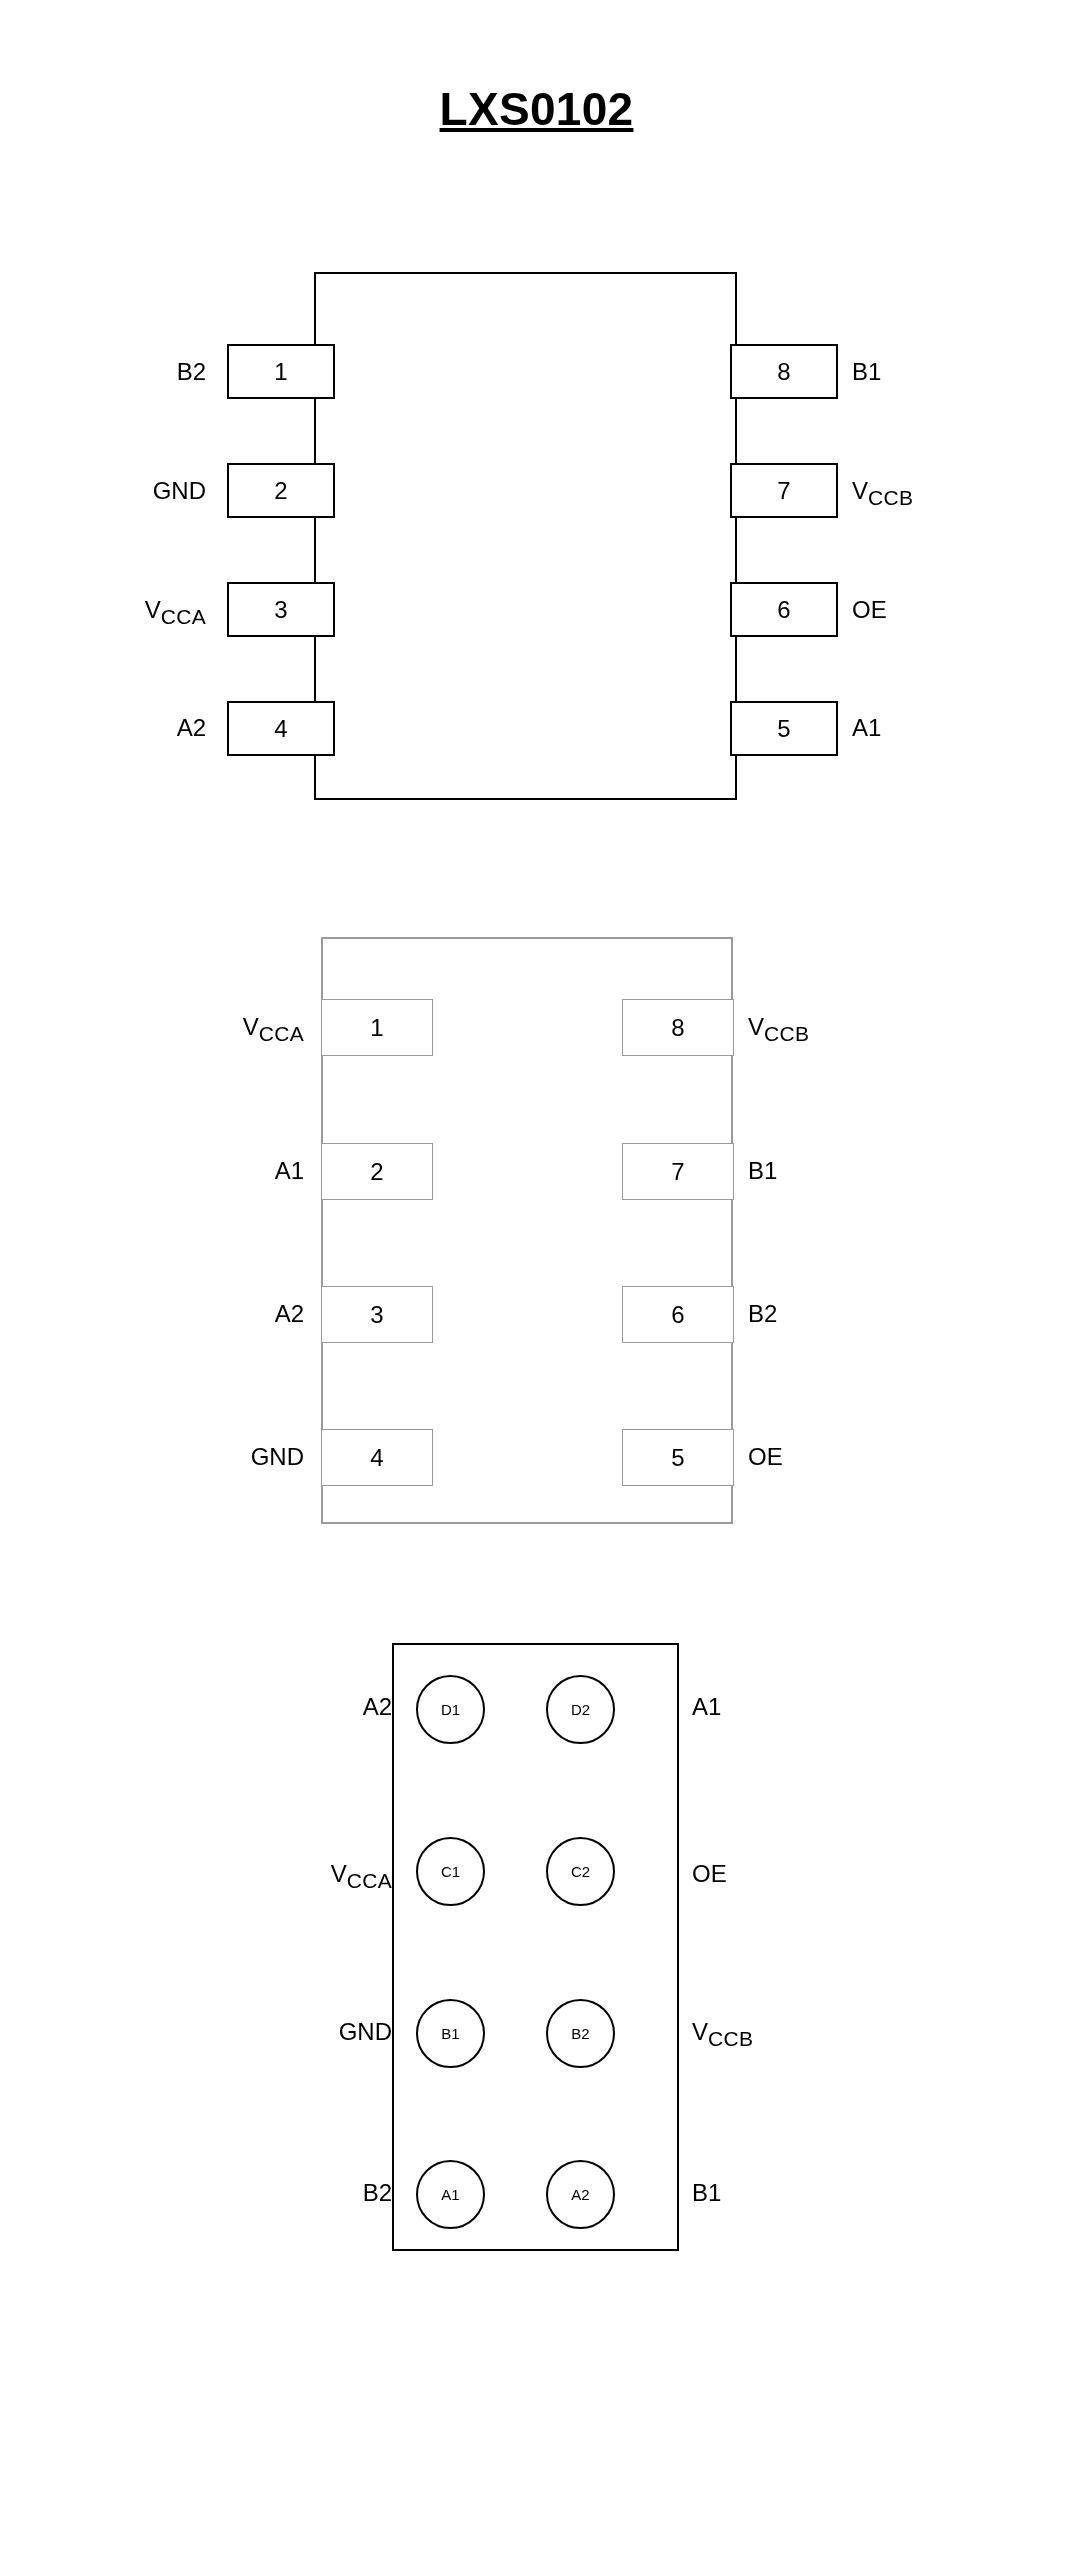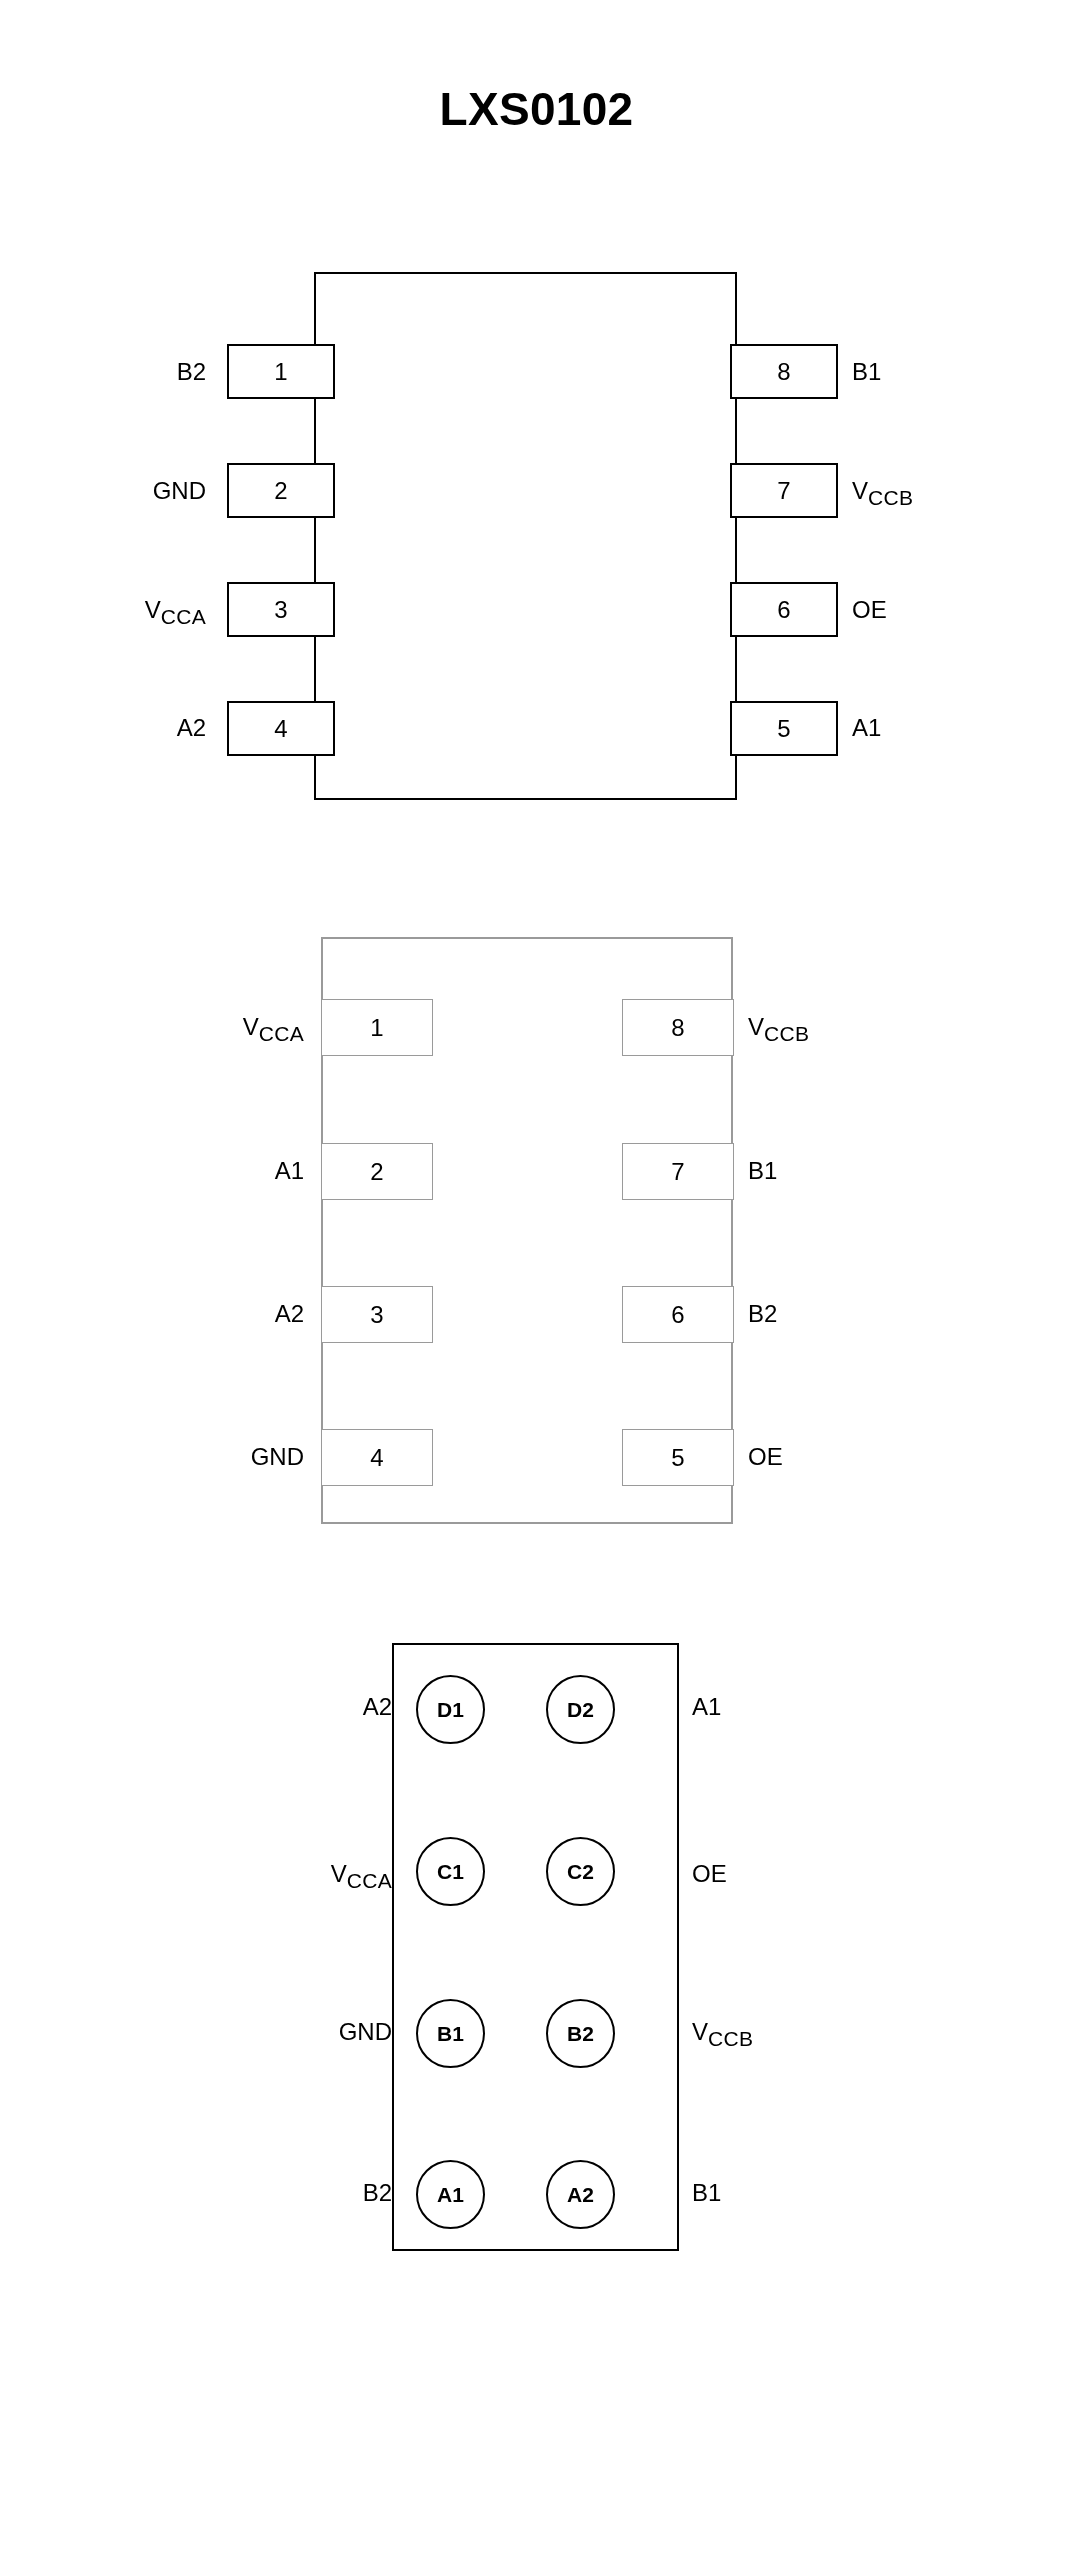--- a/index.html
+++ b/index.html
@@ -18,20 +18,21 @@
 
   .page-title {
     position: absolute;
     top: 82px;
     left: 0;
     width: 1073px;
     text-align: center;
     font-size: 46px;
     font-weight: bold;
     letter-spacing: 0.3px;
+    text-decoration: underline;
   }
 
   
   .pinlabel {
     position: absolute;
     font-size: 24px;
     white-space: nowrap;
     line-height: 1;
   }
   .sub {
@@ -165,25 +166,24 @@
     box-sizing: border-box;
   }
   .dia3 .ball {
     position: absolute;
     width: 69px;
     height: 69px;
     border-radius: 50%;
     border: 2.1px solid #000;
     background: #fff;
     box-sizing: border-box;
-    font-size: 21px;
+    font-size: 15px;
     display: flex;
     align-items: center;
     justify-content: center;
-    font-weight: bold;
   }
   .dia3 .col-left  { left: 185px; }
   .dia3 .col-right { left: 315px; text-align: center; }
   .dia3 .row1 { top: 46px; }
   .dia3 .row2 { top: 208px; }
   .dia3 .row3 { top: 370px; }
   .dia3 .row4 { top: 531px; }
 
   .dia3 .lbl-left {
     left: 0;

